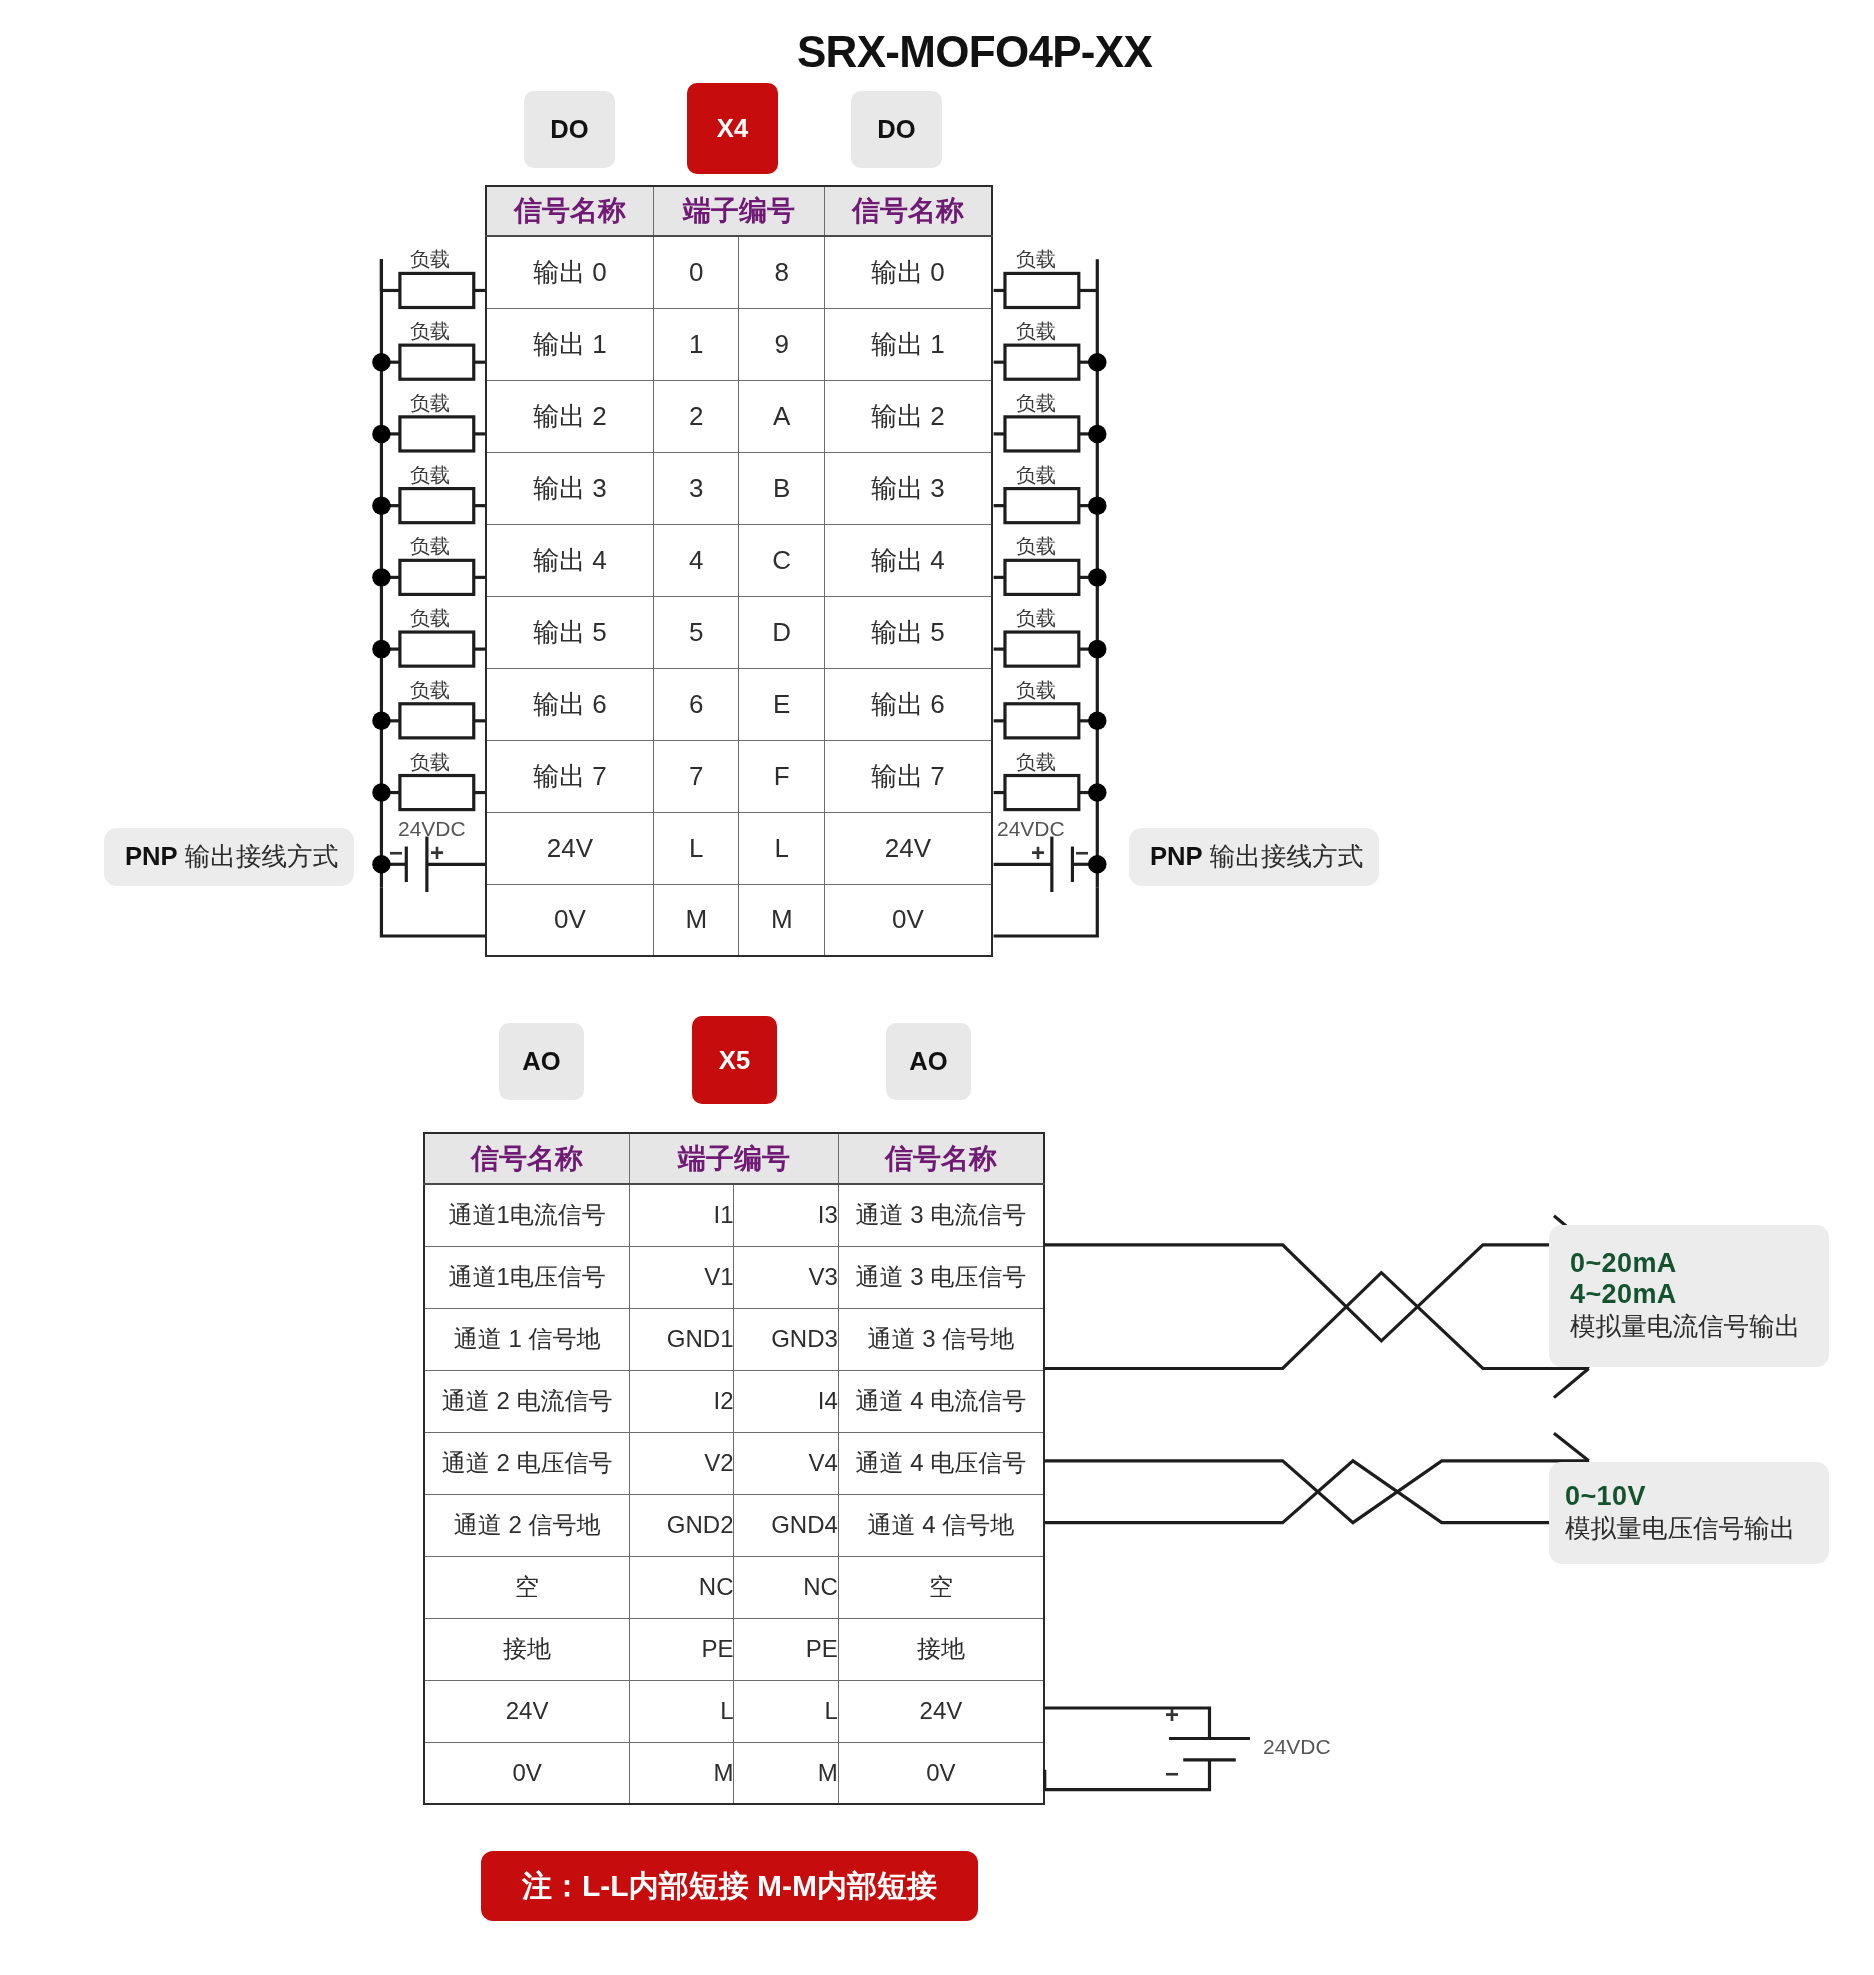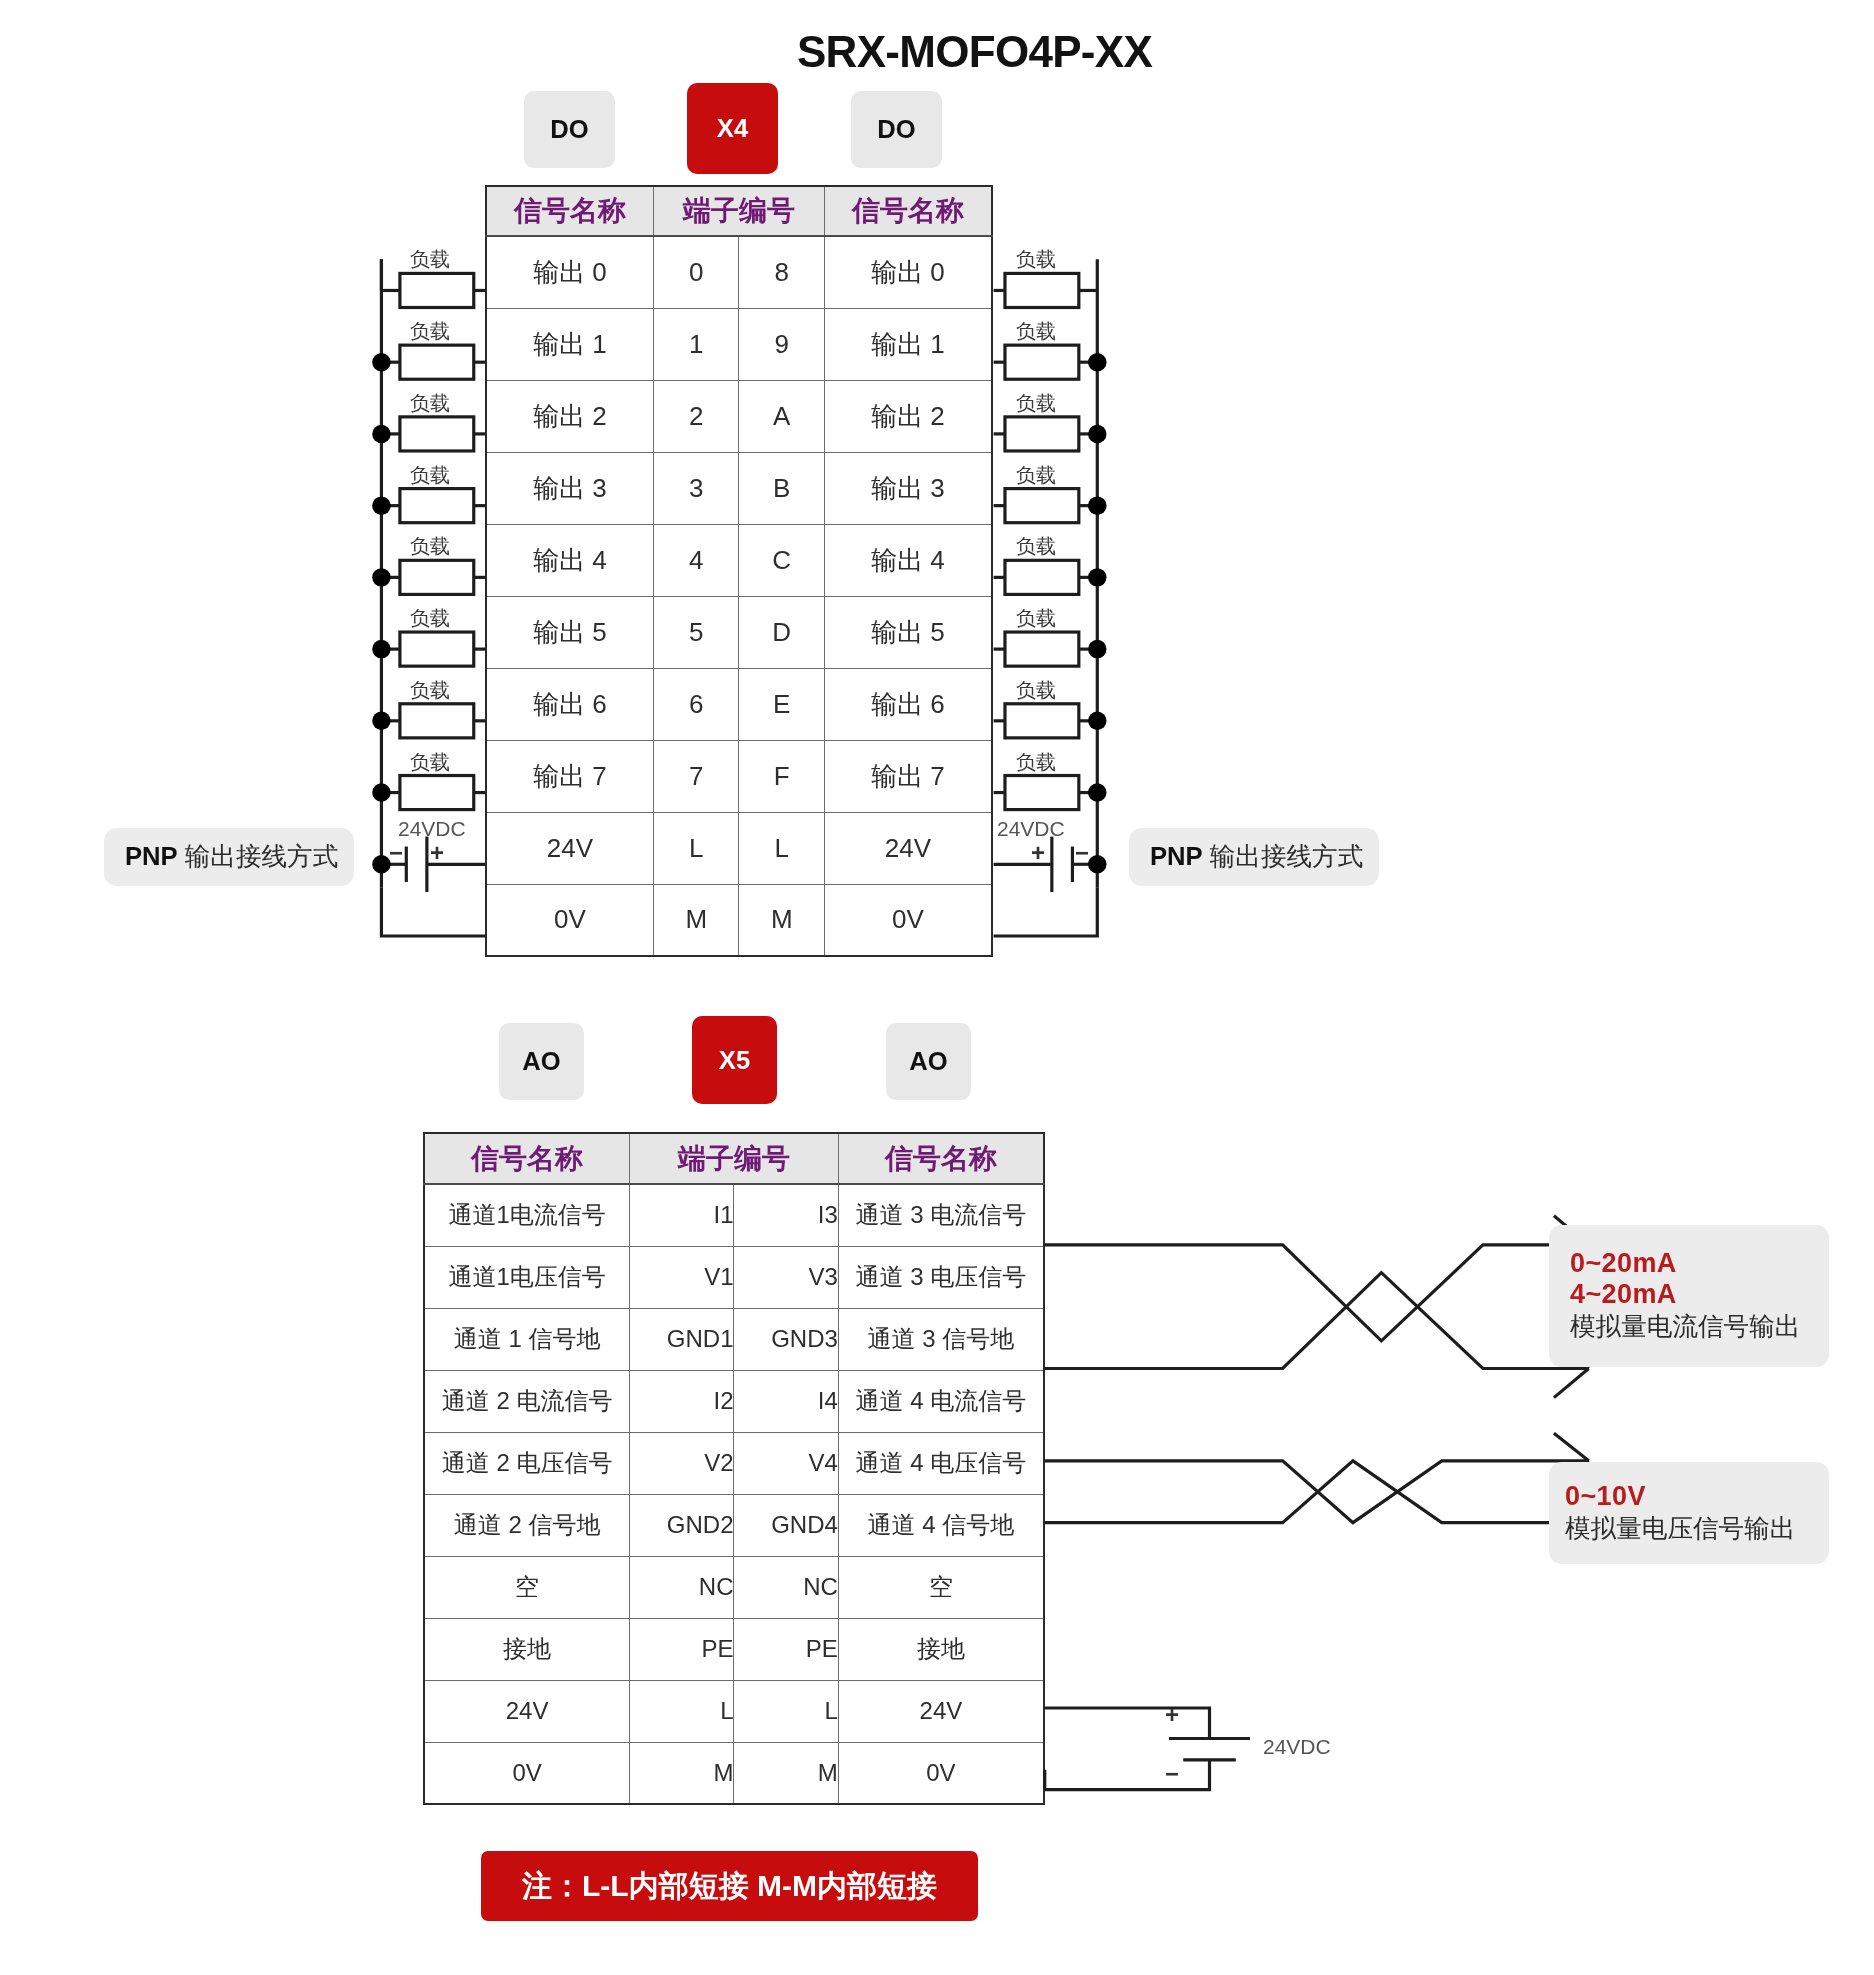--- a/index.html
+++ b/index.html
@@ -53,27 +53,27 @@
   #tbl2 .c-num{width:104px;text-align:right;}
 
   
   .notebox{
     position:absolute;background:#ececec;border-radius:12.8px;
     display:flex;flex-direction:column;justify-content:center;
     padding:12.8px 21px;box-sizing:border-box;margin-top:16px;
   }
   .notebox .ln{font-size:25.6px;color:#2c2c2c;line-height:1.30;white-space:nowrap;}
   .notebox .ln b{font-weight:bold;color:#111;}
-  .notebox .big{font-size:27px;font-weight:bold;color:#b91c1c;letter-spacing:0.4px;}
+  .notebox .big{font-size:27px;font-weight:bold;color:#14532d;letter-spacing:0.4px;}
 
   
   .rednote{
     position:absolute;background:#c60c0c;color:#fff;
     display:flex;align-items:center;justify-content:center;
-    font-size:30px;font-weight:bold;border-radius:7px;white-space:nowrap;
+    font-size:30px;font-weight:bold;border-radius:12px;white-space:nowrap;
   }
 
   
   svg.wires{position:absolute;left:0;top:0;width:1875px;height:1975px;pointer-events:none;}
   svg.wires .w{stroke:#1d1d1d;stroke-width:4.5;fill:none;}
   svg.wires .res{stroke:#1d1d1d;stroke-width:4.5;fill:#ffffff;}
   svg.wires .dot{fill:#000000;}
   .lbl{position:absolute;font-size:19px;color:#4a4a4a;white-space:nowrap;}
   .lbl.load{font-size:20px;color:#3a3a3a;}
   .lbl.vdc{font-size:21px;color:#555;}

